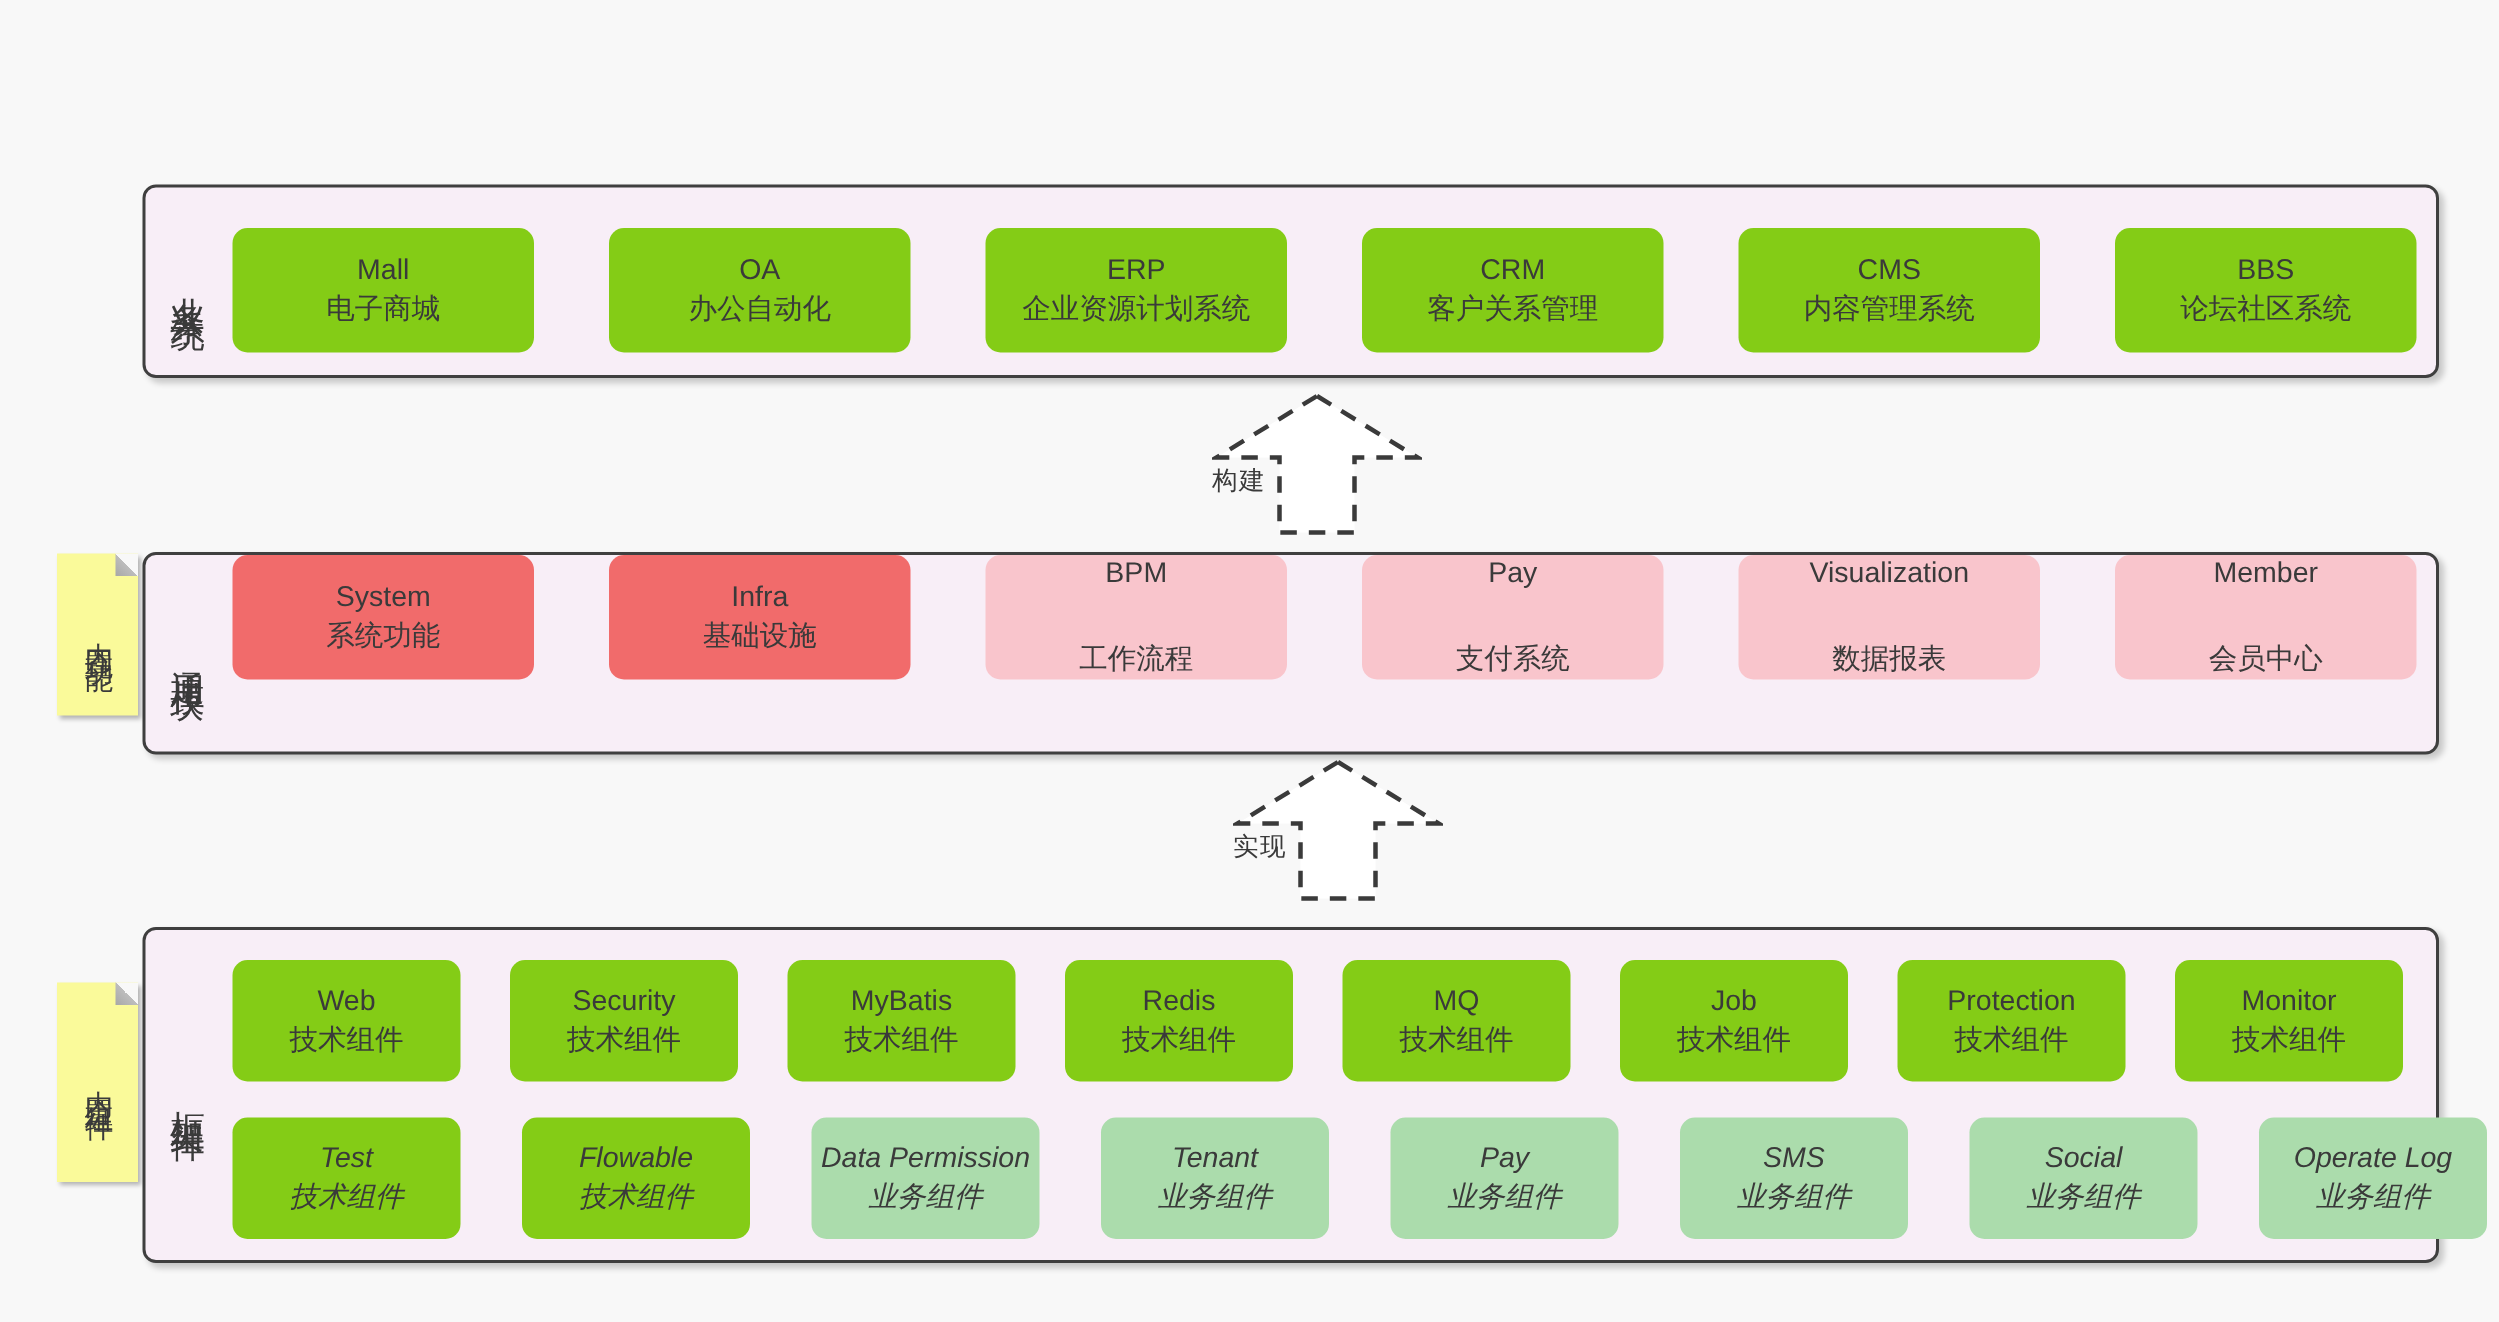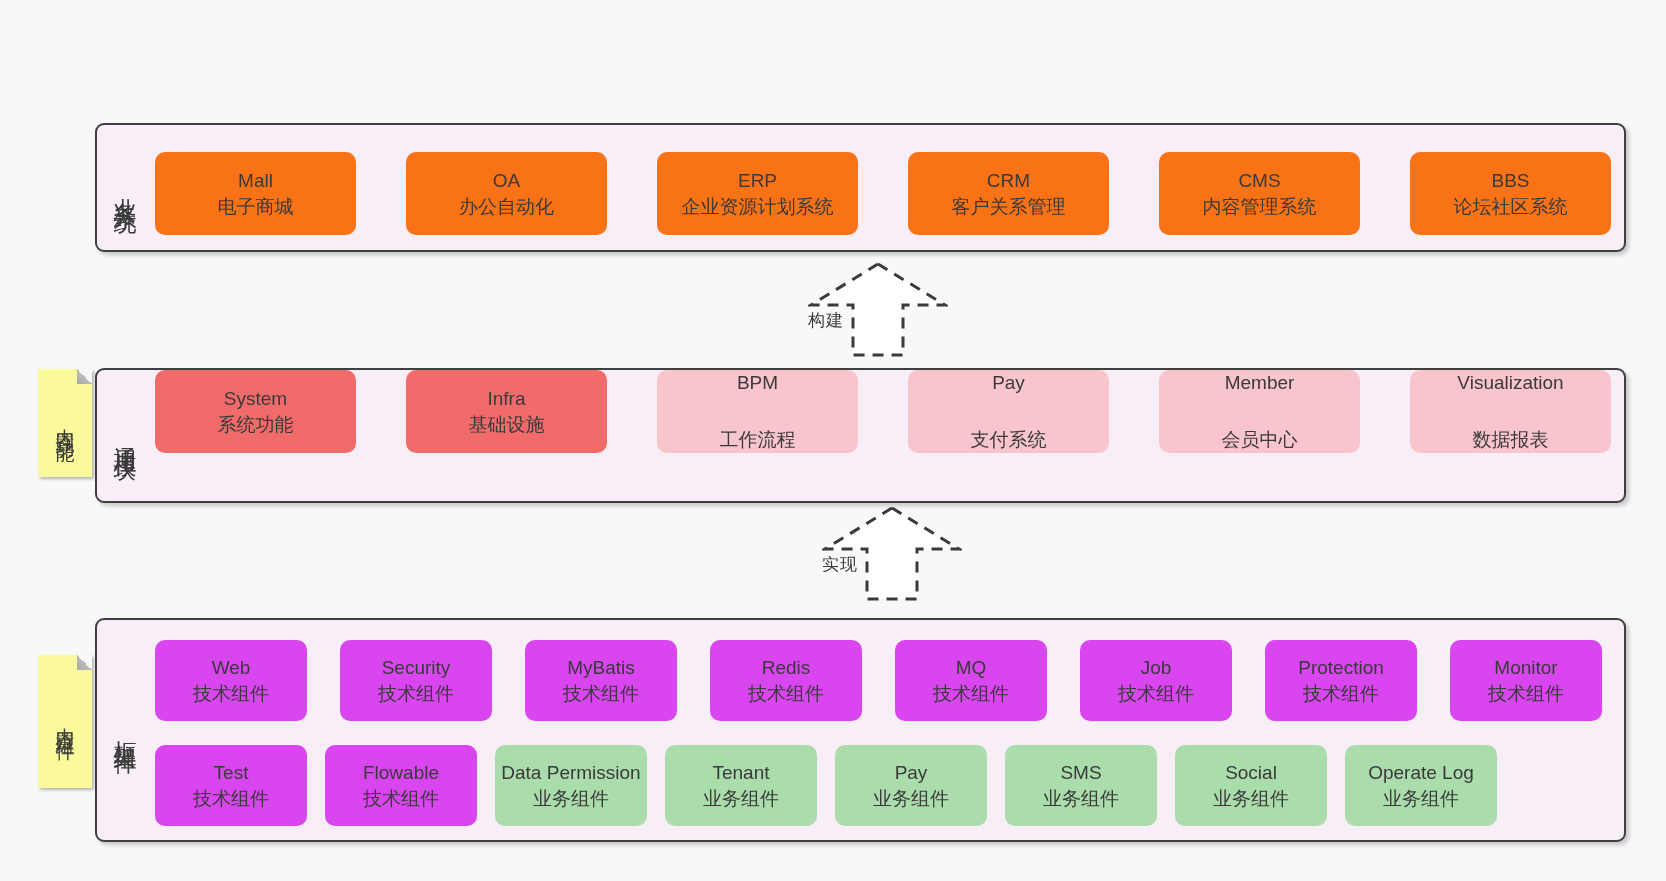--- a/index.html
+++ b/index.html
@@ -23,24 +23,24 @@
   .rows{display:flex;flex-direction:column;}
   
   .box{
     box-sizing:border-box;border-radius:10px;
     display:flex;flex-direction:column;align-items:center;justify-content:center;
     text-align:center;font-size:19px;line-height:26px;color:#3a3a3a;
     flex:0 0 auto;
   }
   .wide{width:201px;height:83px;}
   .narrow{width:152px;height:81px;}
-  .v-blue{background:#f97316;}
+  .v-blue{background:#84cc16;}
   .v-red{background:#f16b6b;}
   .v-pink{background:#f9c5cc;justify-content:space-between;}
-  .v-green{background:#d946ef;}
+  .v-green{background:#84cc16;}
   .v-lightgreen{background:#abdcac;}
   
   .sticky{
     position:absolute;left:38px;width:54px;box-sizing:border-box;
     background:#fafa9a;box-shadow:2px 2px 3px rgba(0,0,0,0.28);
     display:flex;align-items:center;justify-content:center;
     writing-mode:vertical-rl;text-orientation:upright;
     font-size:19px;letter-spacing:5px;color:#3a3a3a;
   }
   .sticky::after{
@@ -110,26 +110,26 @@
       </div>
       <div class="box wide v-pink">
         <span>BPM</span>
         <span>工作流程</span>
       </div>
       <div class="box wide v-pink">
         <span>Pay</span>
         <span>支付系统</span>
       </div>
       <div class="box wide v-pink">
+        <span>Visualization</span>
+        <span>数据报表</span>
+      </div>
+      <div class="box wide v-pink">
         <span>Member</span>
         <span>会员中心</span>
-      </div>
-      <div class="box wide v-pink">
-        <span>Visualization</span>
-        <span>数据报表</span>
       </div>
     </div>
   </section>
 
   <div class="sticky" style="top:369px;height:108px;">
     <span>内置功能</span>
   </div>
 
   <div class="arrow" style="left:822px;top:505px;">
     <svg viewBox="0 0 140 97">
@@ -168,21 +168,21 @@
         </div>
         <div class="box narrow v-green">
           <span>Protection</span>
           <span>技术组件</span>
         </div>
         <div class="box narrow v-green">
           <span>Monitor</span>
           <span>技术组件</span>
         </div>
       </div>
-      <div class="boxes" style="gap:18px;">
+      <div class="boxes" style="gap:41px;font-style:italic;">
         <div class="box narrow v-green">
           <span>Test</span>
           <span>技术组件</span>
         </div>
         <div class="box narrow v-green">
           <span>Flowable</span>
           <span>技术组件</span>
         </div>
         <div class="box narrow v-lightgreen">
           <span>Data Permission</span>

